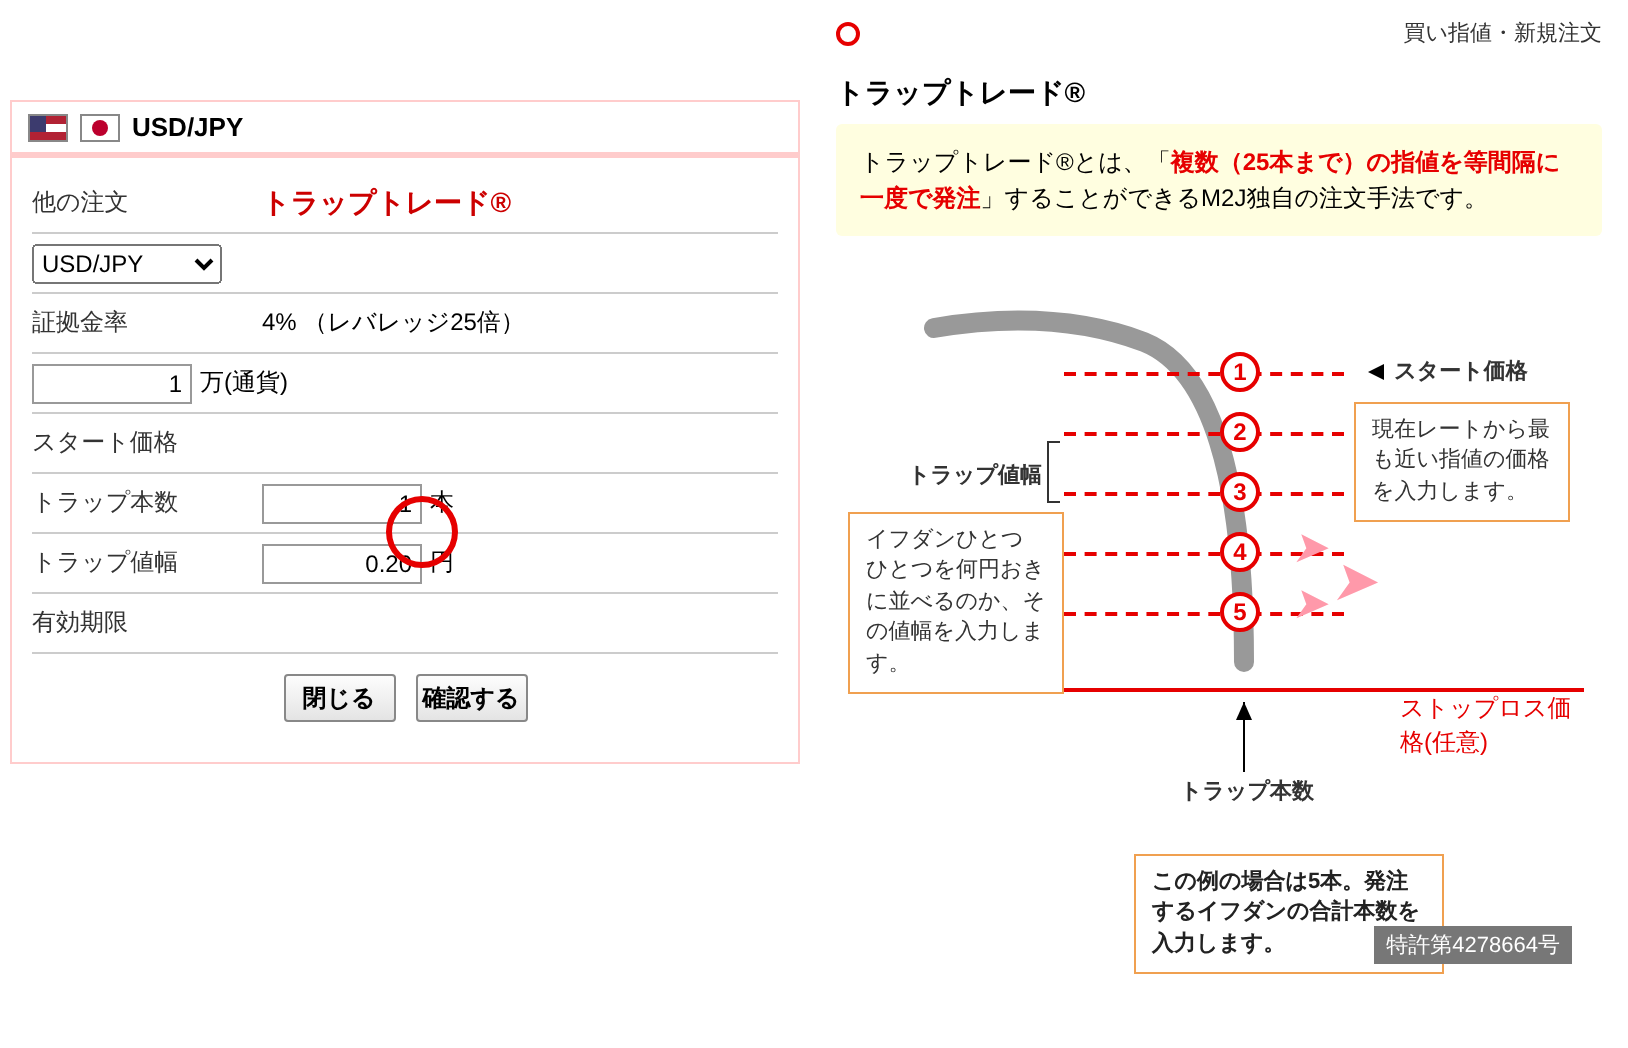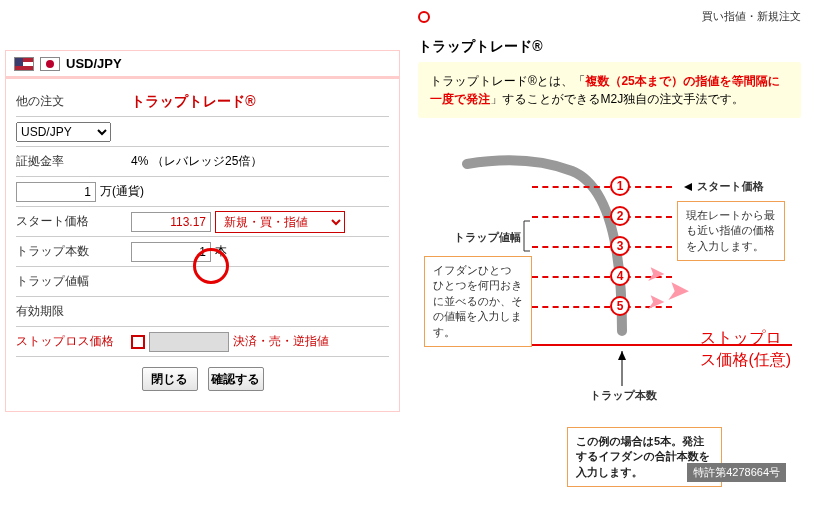--- a/index.html
+++ b/index.html
@@ -78,45 +78,37 @@
         </div>
     </div>
     <div class="row">
       <div class="val">
         <input class="num" style="width: 80px;" value="1">
         <span>万(通貨)</span>
       </div>
     </div>
     <div class="row">
       <div class="lab">スタート価格</div>
-      <div class="val">
-        <input class="num redtxt" style="width: 80px;" value="113.17">
-        <select class="orderkind"><option>新規・買・指値</option></select>
-      </div>
     </div>
     <div class="row" style="position:relative">
       <div class="lab">トラップ本数</div>
       <div class="val">
         <input class="num" style="width: 80px;" value="1">
         <span>本</span>
       </div>
     </div>
     <div class="row">
       <div class="lab">トラップ値幅</div>
+      <div class="val">
+        <input class="num" style="width: 80px;" value="0.20">
+        <span>円</span>
+      </div>
     </div>
     <div class="row">
       <div class="lab">有効期限</div>
-    </div>
-    <div class="row">
-      <div class="lab sl-lab">ストップロス価格</div>
-      <div class="val">
-        <span class="chk"></span>
-        <input class="num" style="width: 80px; background: rgb(221, 221, 221);" value="">
-        <span class="redtxt">決済・売・逆指値</span>
-      </div>
     </div>
     <div class="btns">
       <button class="btn">閉じる</button>
       <button class="btn">確認する</button>
     </div>
   </div>
   <div class="circle-mark" style="left:187px; top:197px;"></div>
 </div>
 
 <div class="panel-right">
@@ -149,21 +141,21 @@
     <div class="dline" style="top:150px"></div>
     <div class="numcirc" style="left:198px; top:140px">4</div>
     <div class="dline" style="top:180px"></div>
     <div class="numcirc" style="left:198px; top:170px">5</div>
 
     <div class="arrow-r-pink" style="left:235px; top:135px">➤</div>
     <div class="arrow-r-pink" style="left:255px; top:148px; font-size:28px">➤</div>
     <div class="arrow-r-pink" style="left:235px; top:163px">➤</div>
 
     <div class="sl-line" style="left:110px; top:218px; width:270px;"></div>
-    <span class="ann" style="left:288px; top:201px; color:#e60000; font-size:16px">ストップロス価格(任意)</span>
+    <span class="ann" style="left:288px; top:220px; color:#e60000; font-size:12px">ストップロス価格(任意)</span>
 
     <span class="ann" style="left:272px; top:53px;"><span class="arrow-l"></span> <b>スタート価格</b></span>
     <div class="ann ann-box" style="left:265px; top:75px; width:108px;"><span>現在レートから最も近い指値の価格を入力します。</span></div>
 
     <span class="vlabel" style="left:42px; top:104px;"><b>トラップ値幅</b></span>
     <div class="ann ann-box" style="left:12px; top:130px; width:108px;"><span>イフダンひとつひとつを何円おきに並べるのか、その値幅を入力します。</span></div>
 
     <span class="vlabel" style="left:178px; top:262px;"><b>トラップ本数</b></span>
     <div class="ann ann-box" style="left:155px; top:282px; width:155px;margin-top:19px;">
       <div class="ann-title">この例の場合は5本。発注するイフダンの合計本数を入力します。</div>

